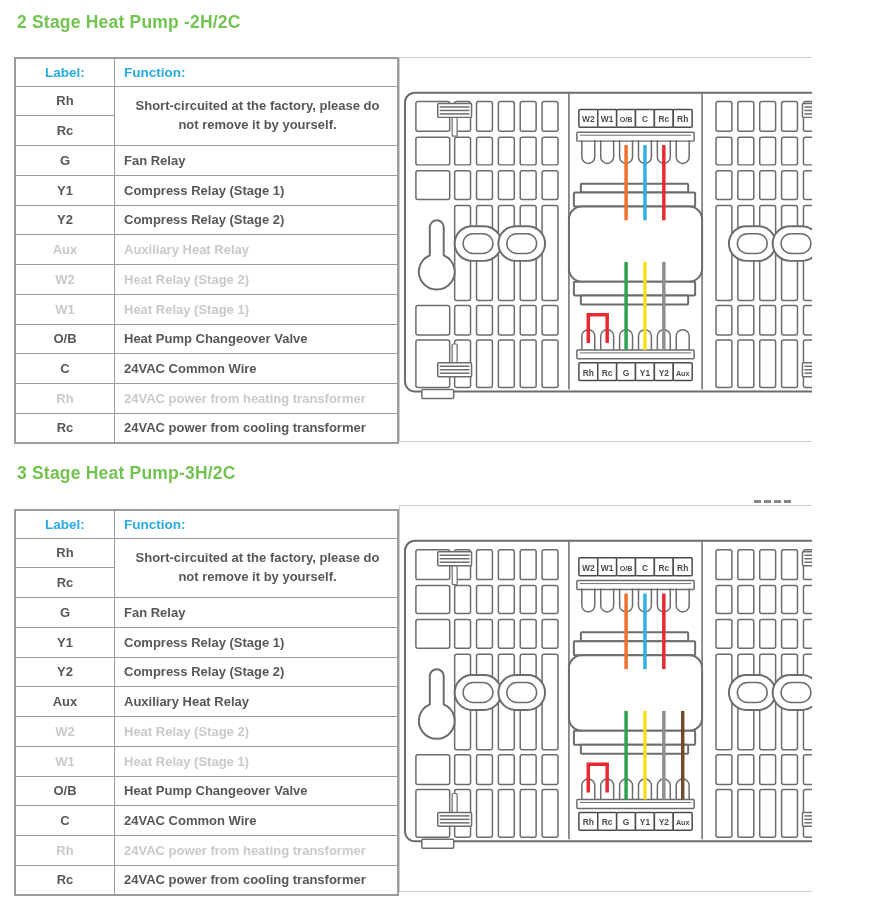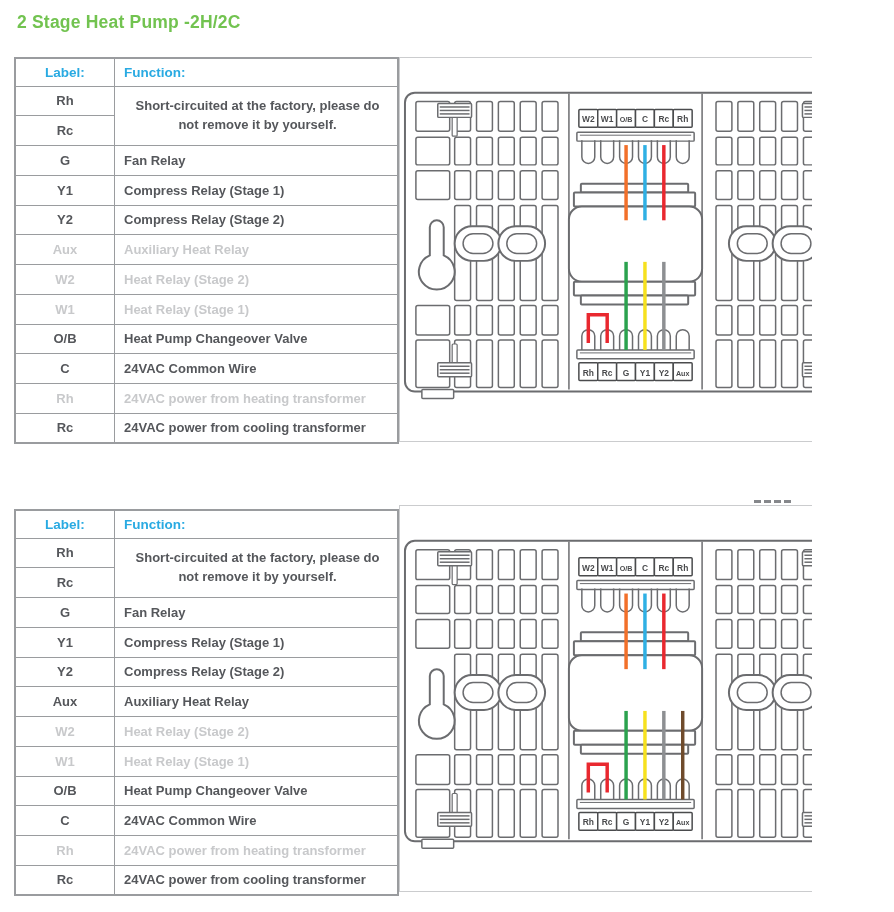--- a/index.html
+++ b/index.html
@@ -264,20 +264,21 @@
           <line x1="227.5" y1="88" x2="227.5" y2="164" stroke-width="3.5" stroke="#f2702a"></line>
           <line x1="246.5" y1="88" x2="246.5" y2="164" stroke-width="3.5" stroke="#2fb0e4"></line>
           <line x1="265.5" y1="88" x2="265.5" y2="164" stroke-width="3.5" stroke="#e9282f"></line>
           <line x1="227.5" y1="206" x2="227.5" y2="295" stroke-width="3.5" stroke="#2ba24e"></line>
           <line x1="246.5" y1="206" x2="246.5" y2="295" stroke-width="3.5" stroke="#f6e11f"></line>
           <line x1="265.5" y1="206" x2="265.5" y2="295" stroke-width="3.5" stroke="#8d8f92"></line>
         </g>
       </svg>
   </div>
 
+  <div class="section-title" style="top:463px">3 Stage Heat Pump-3H/2C</div>
 
   <table class="wiring-table" style="top:509px">
     <tbody>
         <tr class="head">
       <td class="lbl hd">Label:</td>
       <td class="fn hd">Function:</td>
     </tr>
     <tr>
       <td class="lbl">Rh</td>
       <td class="fn merged" rowspan="2">Short-circuited at the factory, please do not remove it by yourself.</td>

